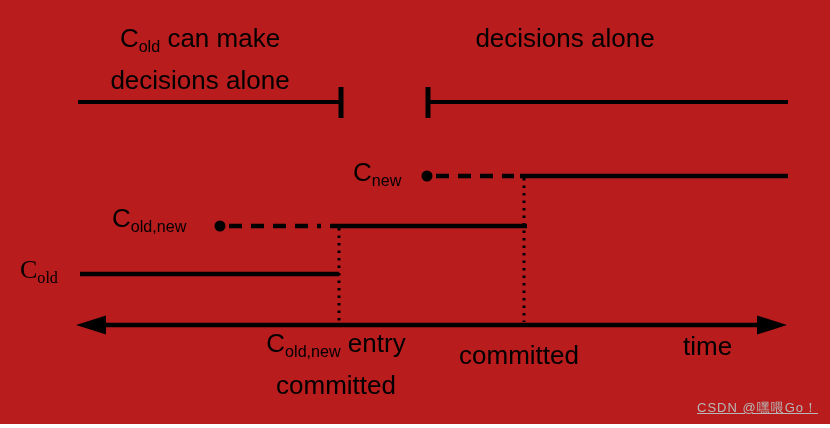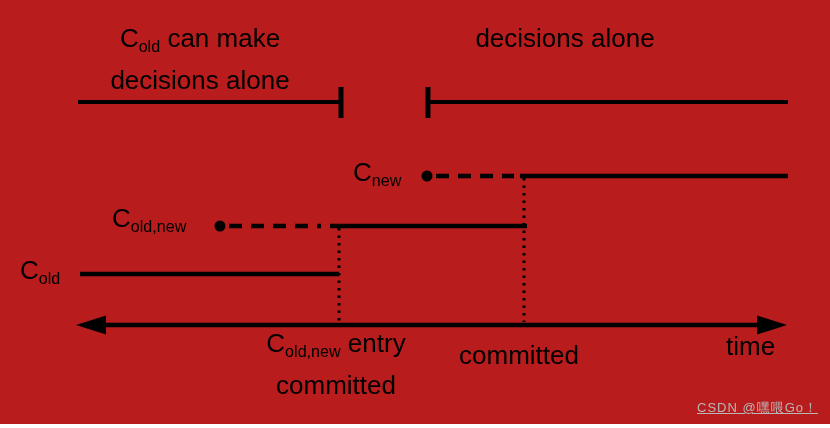--- a/index.html
+++ b/index.html
@@ -53,28 +53,28 @@
   </div>
 
   <div class="label center-block" style="left:565px; top:21px;">
     <div>decisions alone</div>
   </div>
 
   <div class="label" style="left:353px; top:157px;"><span>C</span><span class="sub">new</span></div>
 
   <div class="label" style="left:112px; top:203px;"><span>C</span><span class="sub">old,new</span></div>
 
-  <div class="label" style="left:20px; top:255px;"><span>C</span><span class="sub">old</span></div>
+  <div class="label" style="left:20px; top:255px;font-family:Liberation Serif, serif;"><span>C</span><span class="sub">old</span></div>
 
   <div class="label center-block" style="left:336px; top:326px;">
     <div><span>C</span><span class="sub">old,new</span><span> entry</span></div>
     <div>committed</div>
   </div>
 
   <div class="label center-block" style="left:519px; top:338px;">
     <div>committed</div>
   </div>
 
-  <div class="label" style="left:683px; top:331px;margin-left:43px;">time</div>
+  <div class="label" style="left:683px; top:331px;">time</div>
 
   <div class="watermark">CSDN @嘿喂Go！</div>
 
 </div>
 
 </body></html>

